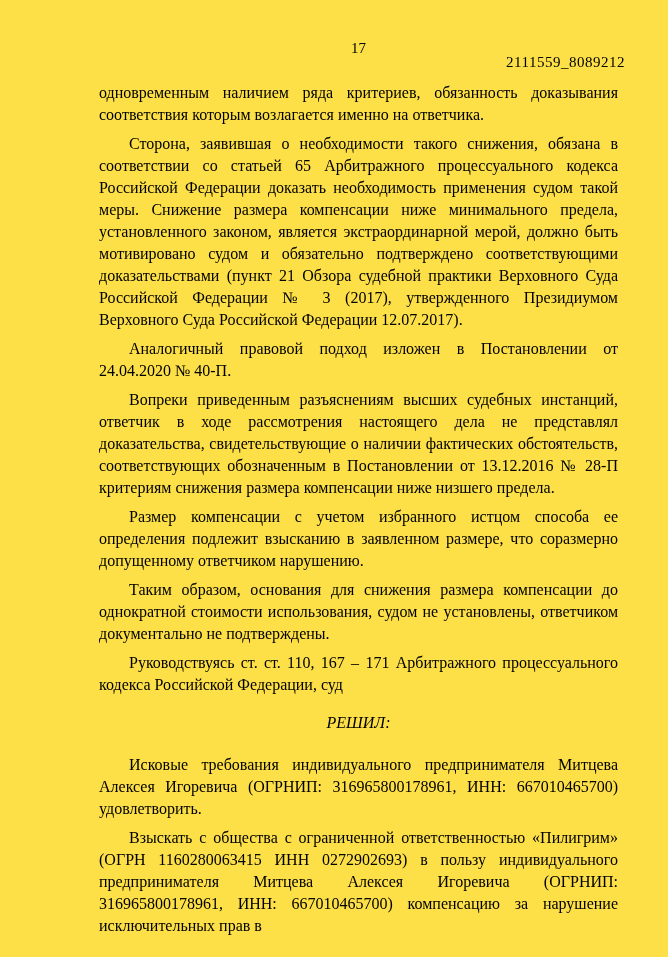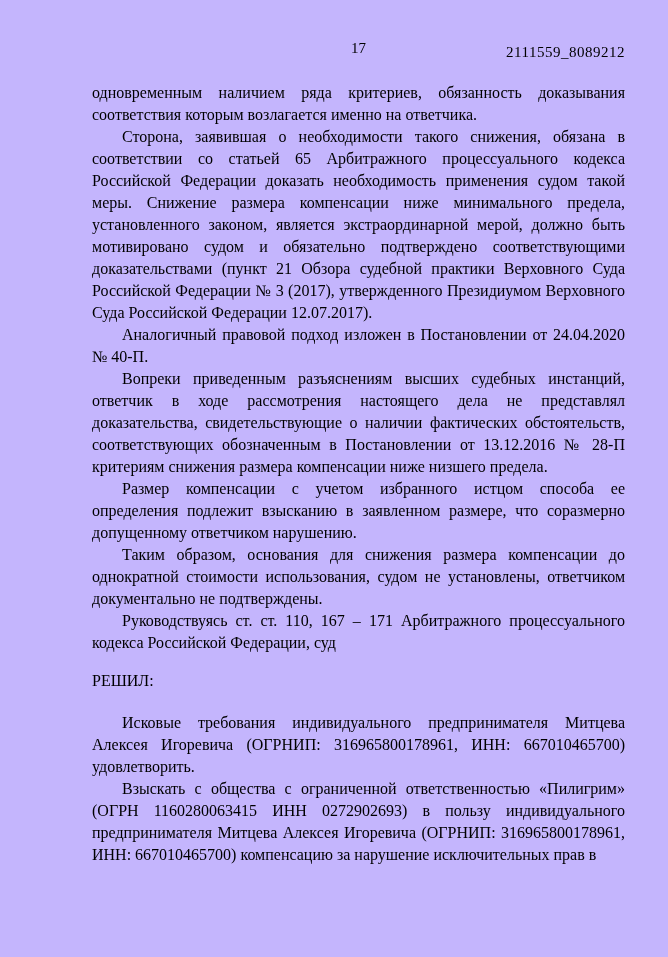--- a/index.html
+++ b/index.html
@@ -4,60 +4,61 @@
 <style>
   html, body {
     margin: 0;
     padding: 0;
     background: #ffffff;
   }
   .page {
     position: relative;
     width: 668px;
     height: 957px;
-    background: #c4b5fd;
+    background: #fde047;
     box-sizing: border-box;
     padding: 38px 43px 0 92px;
     font-family: "Liberation Serif", "DejaVu Serif", serif;
     color: #000000;
     overflow: hidden;
   }
   .header {
     position: relative;
     height: 20px;
     margin-bottom: 24px;
     font-size: 15px;
     line-height: 20px;
   }
   .page-number {
     display: block;
     text-align: center;
   }
   .doc-id {
     position: absolute;
     right: 0;
-    top: 4px;
+    top: 14px;
     letter-spacing: 0.5px;
   }
   .body-text {
     font-size: 16px;
     line-height: 22px;
   }
   .para {
-    margin: 0;
+    margin: 7px;
     text-align: justify;
     text-indent: 30px;
   }
   .para.no-indent {
     text-indent: 0;
   }
   .heading {
     margin: 16px 0 20px 0;
-    text-align: left;
+    text-align: center;
     text-indent: 0;
+    font-style: italic;
   }
 </style>
 </head>
 <body>
 
 <div class="page">
 
   <div class="header">
     <span class="page-number">17</span>
     <span class="doc-id">2111559_8089212</span>

